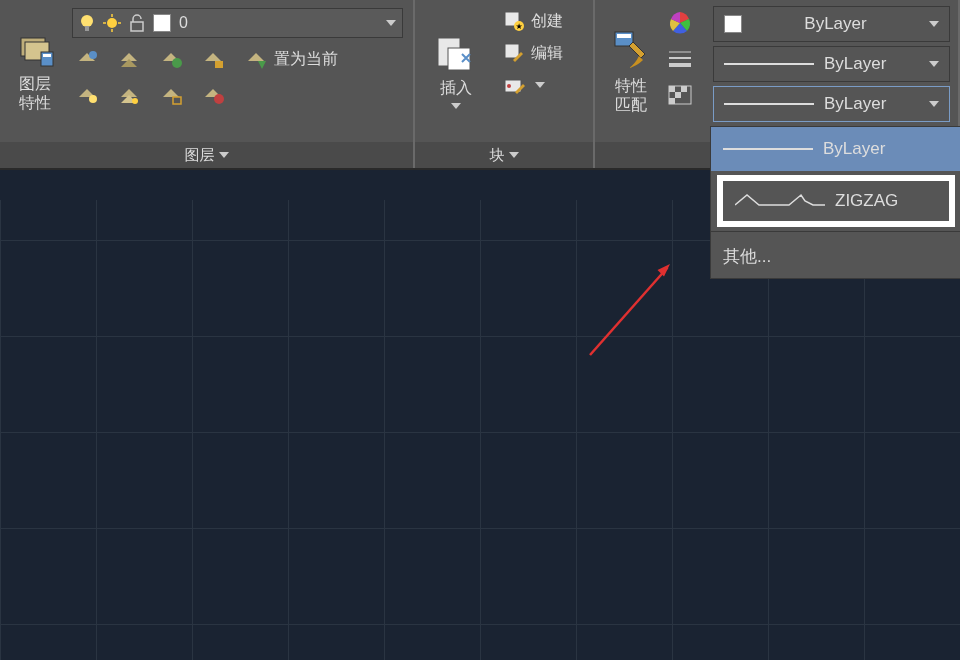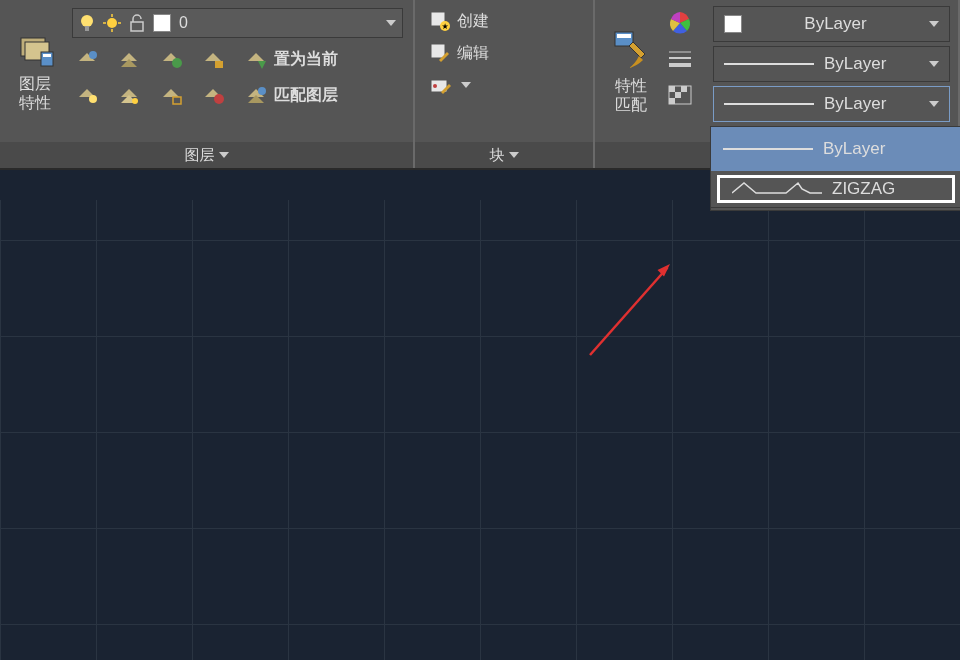--- a/index.html
+++ b/index.html
@@ -10,21 +10,21 @@
     .panel-body { flex: 1; display: flex; padding: 4px 6px; gap: 4px; }
     .panel-title { height: 26px; background: #4a4a4a; display: flex; align-items: center; justify-content: center; color: #ddd; font-size: 15px; gap: 4px; }
     
     .big-btn { display: flex; flex-direction: column; align-items: center; justify-content: center; gap: 4px; padding: 6px 4px; color: #ddd; font-size: 16px; cursor: pointer; }
     
     .layer-panel { width: 415px; }
     .layer-left { width: 58px; display: flex; flex-direction: column; align-items: center; justify-content: center; }
     .layer-right { flex: 1; display: flex; flex-direction: column; gap: 6px; padding: 4px; }
     .layer-dropdown { height: 30px; background: #5a5a5a; border: 1px solid #3a3a3a; display: flex; align-items: center; padding: 0 6px; gap: 8px; color: #ddd; cursor: pointer; }
     .layer-dropdown .dd-arrow { margin-left: auto; }
-    .icon-row { display: flex; gap: 12px; align-items: center; font-weight: bold; }
+    .icon-row { display: flex; gap: 12px; align-items: center; }
     .sm-btn { width: 30px; height: 30px; display: flex; align-items: center; justify-content: center; cursor: pointer; }
     .txt-btn { display: flex; align-items: center; gap: 6px; color: #ddd; font-size: 16px; cursor: pointer; padding: 2px 4px; }
     
     .block-panel { width: 180px; }
     .block-left { width: 70px; }
     .block-right { flex: 1; display: flex; flex-direction: column; gap: 6px; padding: 4px; }
     
     .props-panel { width: 365px; }
     .props-left { width: 60px; }
     .props-mid { width: 42px; display: flex; flex-direction: column; gap: 6px; padding: 4px 0; }
@@ -35,21 +35,21 @@
     .prop-dd .dd-arrow { margin-left: auto; }
     .line-prev { flex: 0 0 90px; height: 2px; background: #ddd; }
     
     .canvas { position: absolute; top: 200px; left: 0; right: 0; bottom: 0; background: #1a2332; }
     .gridline-v { position: absolute; top: 0; bottom: 0; width: 1px; background: #2a3442; }
     .gridline-h { position: absolute; left: 0; right: 0; height: 1px; background: #2a3442; }
     
     .dropdown-menu { position: absolute; top: 126px; left: 710px; width: 252px; background: #555; border: 1px solid #3a3a3a; z-index: 10; }
     .dd-item { height: 44px; display: flex; align-items: center; padding: 0 12px; gap: 10px; color: #ddd; font-size: 17px; cursor: pointer; }
     .dd-item.sel { background: #6b8cb8; }
-    .dd-item.hl { border: 3px solid #ffffff; margin: 4px 6px; height: 28px; }
+    .dd-item.hl { border: 6px solid #ffffff; margin: 4px 6px; height: 52px; }
     .dd-item .line-prev { flex: 0 0 90px; }
     .dd-sep { height: 1px; background: #3a3a3a; margin: 2px 0; }
     
     .arrow-annot { position: absolute; top: 260px; left: 530px; width: 200px; height: 100px; z-index: 5; pointer-events: none; }
     
     .dd-arrow { width: 0; height: 0; border-left: 5px solid transparent; border-right: 5px solid transparent; border-top: 6px solid #ccc; }
     .white-sq { width: 18px; height: 18px; background: #fff; border: 1px solid #888; }
     .zigzag { flex: 0 0 90px; }
   </style>
 </head>
@@ -144,39 +144,40 @@
                 <path d="M4 14 L12 6 L20 14 Z" fill="#c4b480"></path>
                 <rect x="14" y="14" width="8" height="7" fill="none" stroke="#d4a030" stroke-width="1.5"></rect>
               </svg>
             </span>
           <span class="sm-btn">
               <svg width="24" height="24">
                 <path d="M4 14 L12 6 L20 14 Z" fill="#c4b480"></path>
                 <circle cx="18" cy="16" r="5" fill="#c04040"></circle>
               </svg>
             </span>
-          <span class="txt-btn">
-            <svg width="24" height="24">
-                <path d="M4 14 L12 6 L20 14 Z" fill="#c4b480"></path>
-                <path d="M4 20 L12 12 L20 20 Z" fill="#a89860"></path>
-                <circle cx="18" cy="8" r="4" fill="#5a8fc7"></circle>
-              </svg>
-            <span>匹配图层</span>
-          </span>
         </div>
       </div>
     </div>
     <div class="panel-title">
       <span>图层</span>
       <span class="dd-arrow"></span>
     </div>
   </div>
 
   <div class="panel block-panel">
     <div class="panel-body">
+      <div class="big-btn block-left">
+        <svg width="44" height="40" viewBox="0 0 44 40">
+          <rect x="4" y="4" width="22" height="28" fill="#e8e8e8" stroke="#555"></rect>
+          <rect x="14" y="14" width="22" height="22" fill="#fff" stroke="#555"></rect>
+          <path d="M28 20 L36 28 M36 20 L28 28" stroke="#5a8fc7" stroke-width="2"></path>
+        </svg>
+        <span>插入</span>
+        <span class="dd-arrow"></span>
+      </div>
       <div class="block-right">
         <span class="txt-btn">
           <svg width="22" height="22">
               <rect x="2" y="2" width="14" height="14" fill="#e8e8e8" stroke="#555"></rect>
               <circle cx="16" cy="16" r="5" fill="#ffd040"></circle>
               <text x="16" y="19" font-size="8" text-anchor="middle">★</text>
             </svg>
           <span>创建</span>
         </span>
         <span class="txt-btn">
@@ -287,18 +288,21 @@
     <span class="line-prev"></span>
     <span>ByLayer</span>
   </div>
   <div class="dd-item hl">
     <svg class="zigzag" height="16" viewBox="0 0 90 16">
       <path d="M0 12 L12 2 L24 12 L54 12 L66 2 L70 8 L78 12 L90 12" fill="none" stroke="#ddd" stroke-width="1.5"></path>
     </svg>
     <span>ZIGZAG</span>
   </div>
   <div class="dd-sep"></div>
+  <div class="dd-item">
+    <span>其他...</span>
+  </div>
 </div>
 
 <svg class="arrow-annot" viewBox="0 0 200 200">
   <line x1="20" y1="190" x2="175" y2="15" stroke="#e03030" stroke-width="5"></line>
   <polygon points="180,8 155,20 168,33" fill="#e03030"></polygon>
 </svg>
 
 </body></html>

